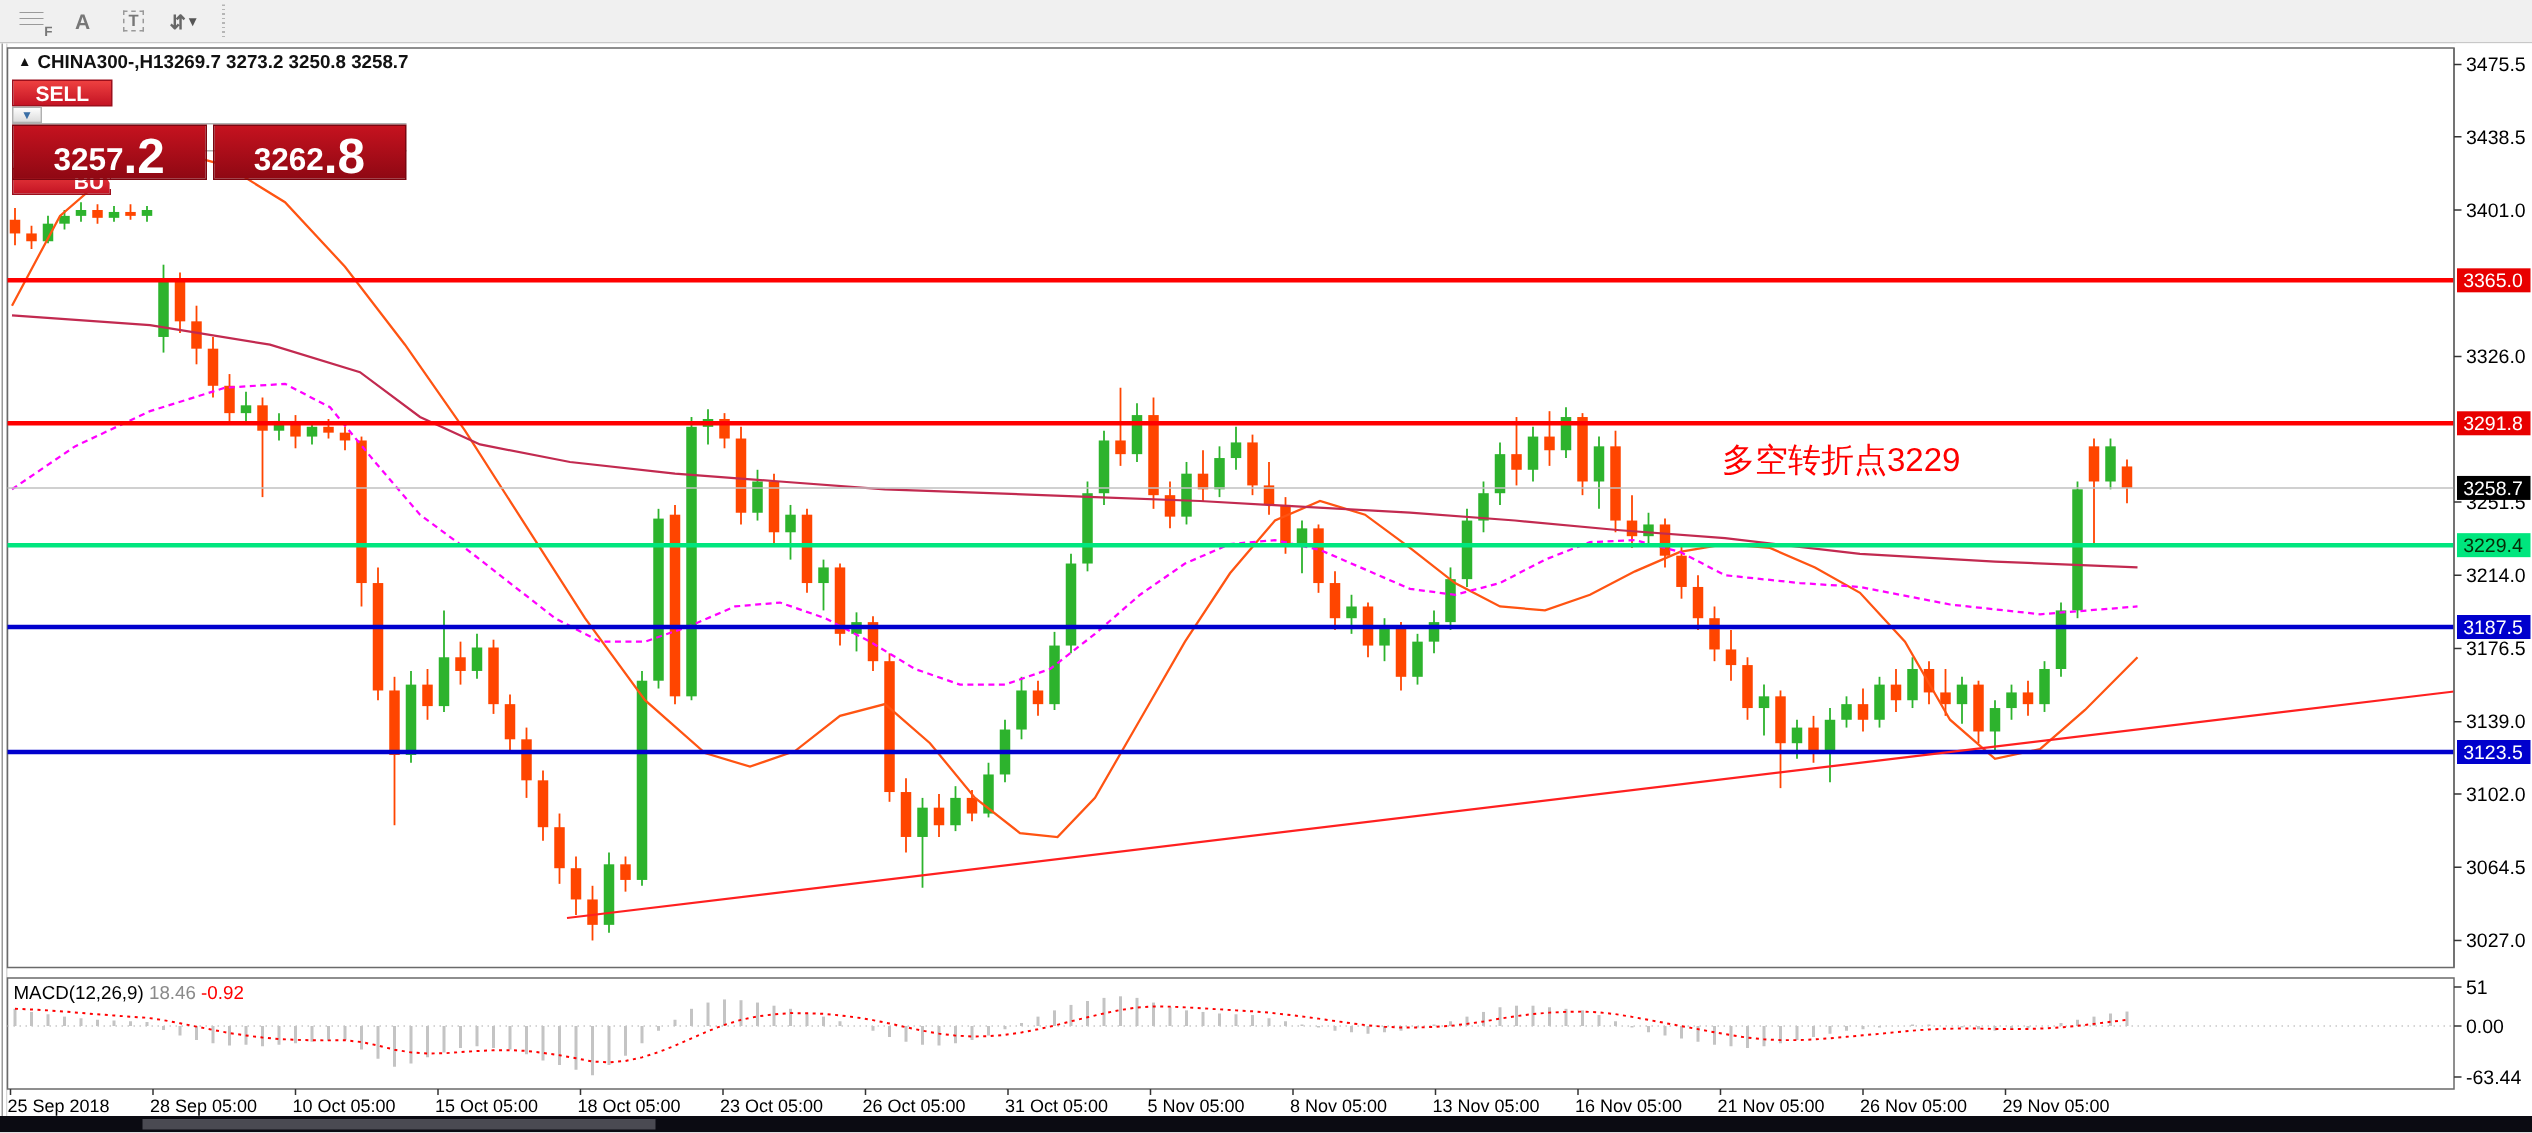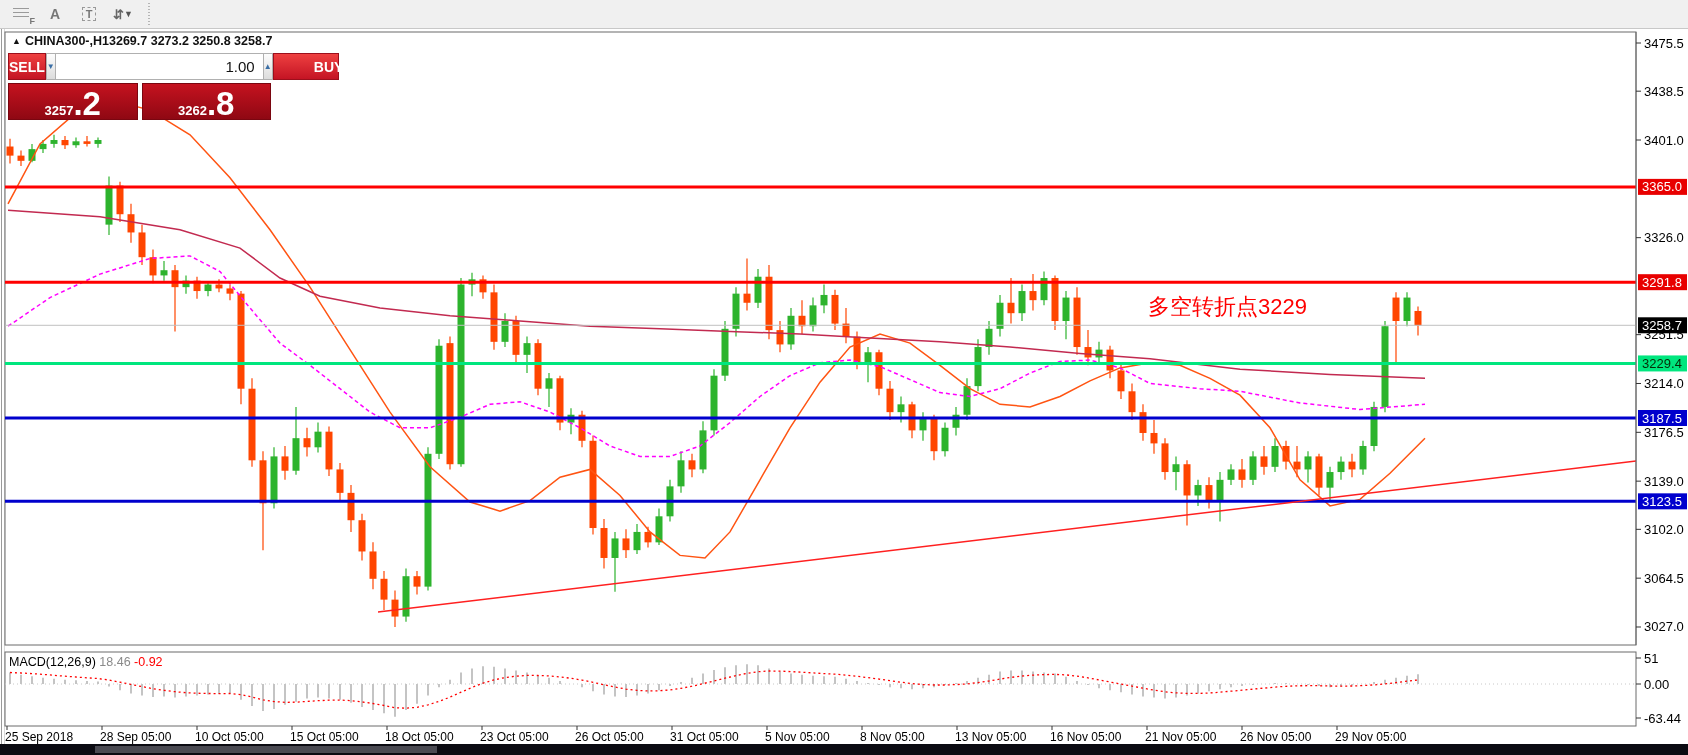--- a/index.html
+++ b/index.html
@@ -17,32 +17,32 @@
   .tb-caret{font-size:9px;color:#555;margin-left:2px;}
   .tb-sep{width:6px;height:22px;margin:0 8px 0 12px;background:repeating-linear-gradient(#b5b5b5 0 1px,transparent 1px 3px);width:2px;}
   .tf-btn{padding:3px 9px;font-size:13px;color:#4a4a4a;cursor:pointer;border:1px solid transparent;margin:0 2px;}
   .tf-btn.active{background:#fafafa;border:1px solid #a8a8a8;color:#111;}
   
   .title-row{position:absolute;left:12px;top:34px;font-size:12.5px;font-weight:bold;color:#111;z-index:5;}
   .title-row .tri{font-size:9px;vertical-align:1px;margin-right:4px;}
   .title-row .ohlc{font-weight:bold;}
   
   .panel{position:absolute;left:8px;top:53px;width:263px;z-index:6;}
-  .row1{display:flex;height:27px;}
+  .row1{display:flex;height:27px;flex-direction:column;}
   .btn-sell,.btn-buy{width:67px;background:linear-gradient(#ee4040,#c41424);border:1px solid #9c0f1c;
     color:#fff;font-weight:bold;font-size:14px;display:flex;align-items:center;justify-content:center;cursor:pointer;box-sizing:border-box;}
   .btn-buy{width:66px;padding-left:46px;}
   .spin{width:20px;background:linear-gradient(#fdfdfd,#dcdcdc);border:1px solid #b0b0b0;display:flex;
     align-items:center;justify-content:center;font-size:8px;color:#3a6ea5;cursor:pointer;box-sizing:border-box;}
   .vol{flex:1;border:1px solid #b0b0b0;border-left:none;border-right:none;font-size:15px;text-align:right;
     padding:0 8px 0 0;font-family:"Liberation Sans",sans-serif;color:#111;box-sizing:border-box;}
   .row2{display:flex;margin-top:3px;height:37px;gap:4px;}
   .bigpx{flex:1;background:linear-gradient(#c5121f,#8f0813);border:1px solid #7a0610;color:#fff;
     display:flex;align-items:flex-end;justify-content:center;padding-bottom:2px;cursor:pointer;}
-  .bigpx .small{font-size:13px;font-weight:bold;line-height:1;}
+  .bigpx .small{font-size:21px;font-weight:bold;line-height:1;}
   .bigpx .big{font-size:33px;font-weight:bold;line-height:.8;}
   svg{position:absolute;left:0;top:0;}
   text{font-family:"Liberation Sans",sans-serif;}
 </style>
 </head>
 <body>
 <div id="stage">
 
   <div class="toolbar">
     <span class="tb-icon">

